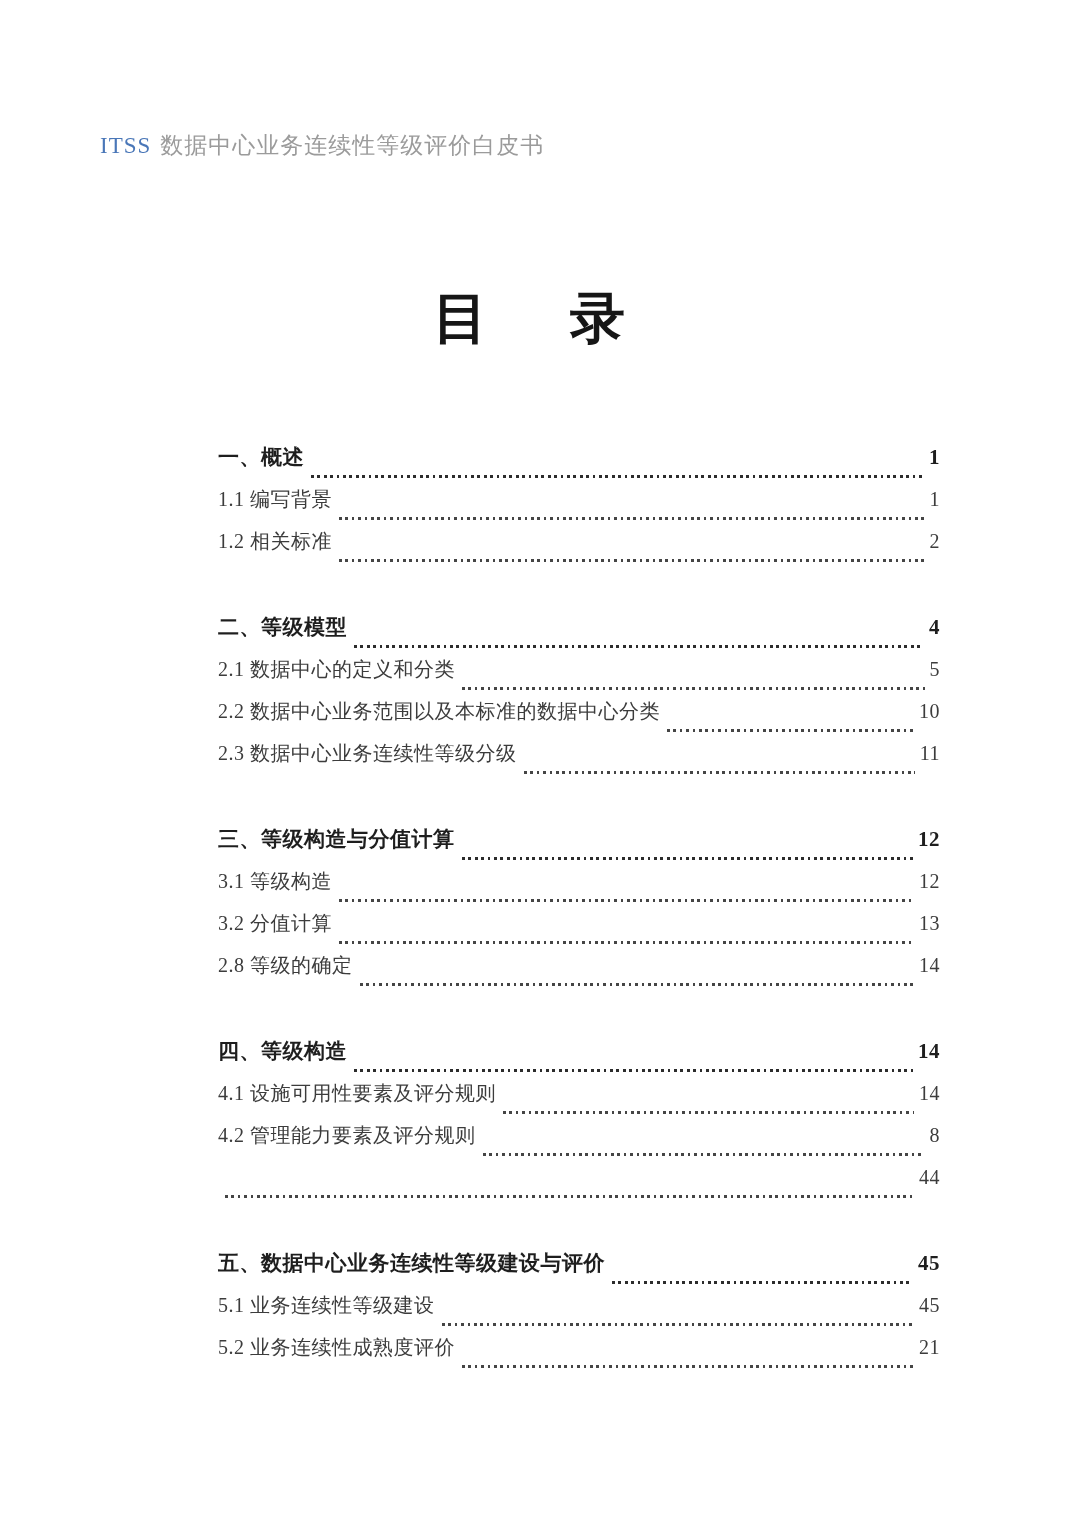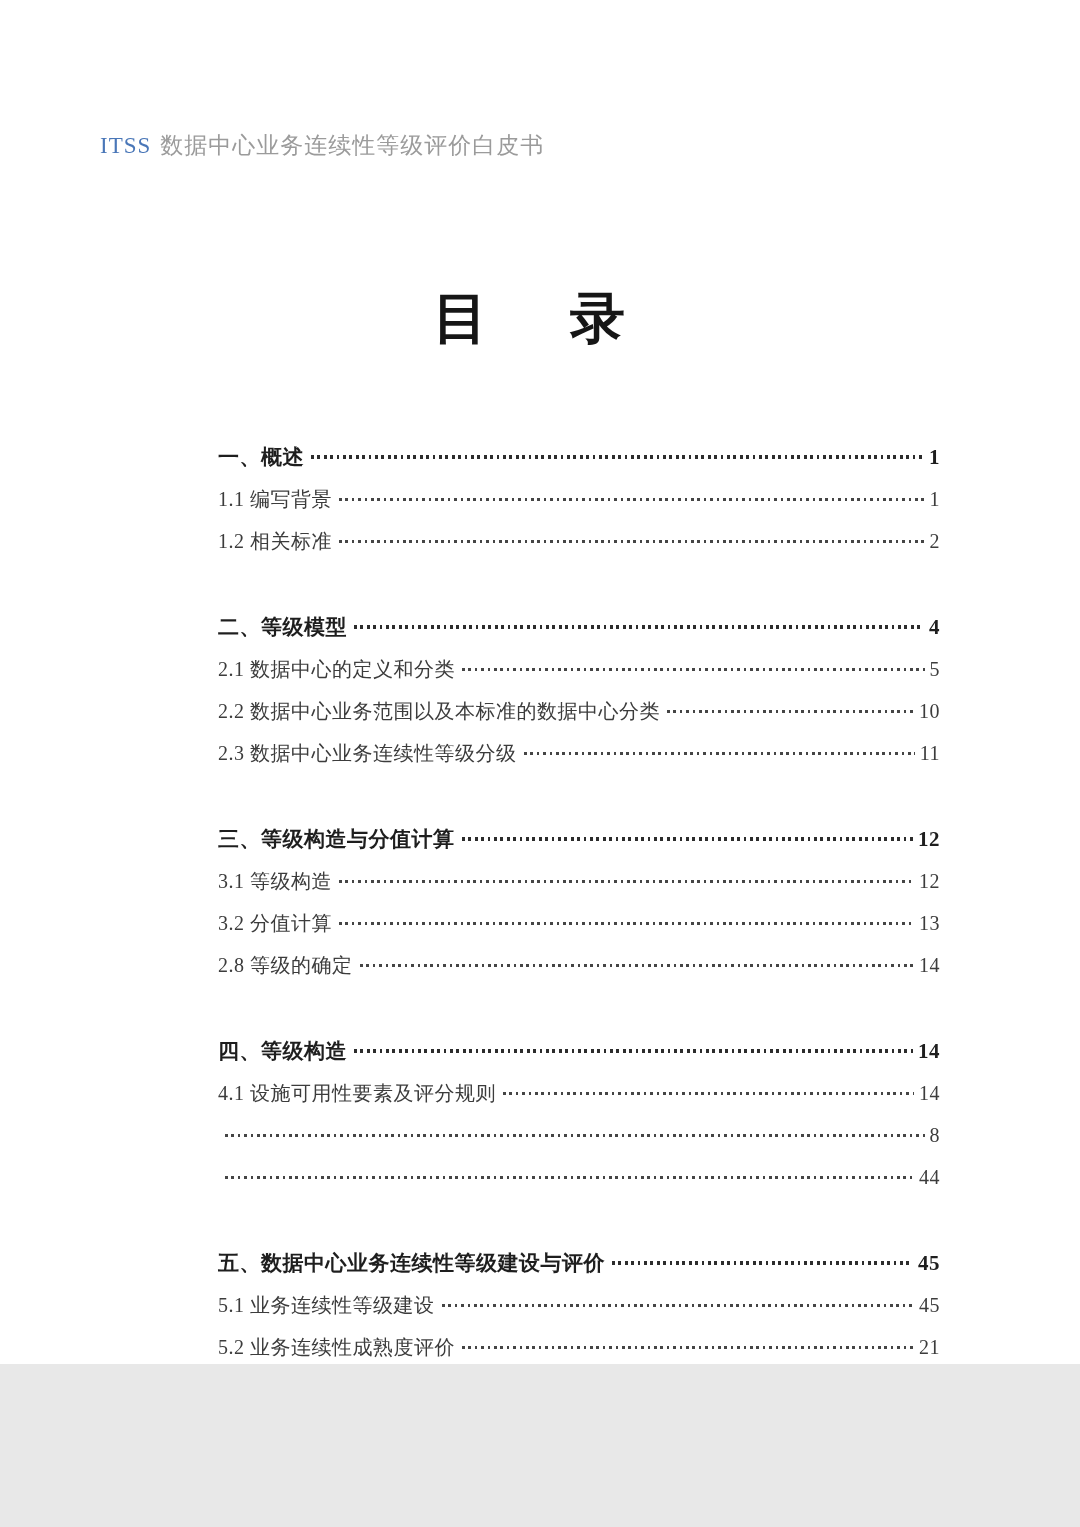--- a/index.html
+++ b/index.html
@@ -1,19 +1,19 @@
 <!DOCTYPE html>
 <html><head>
 <meta charset="utf-8">
 <style>
   html, body { margin: 0; padding: 0; background: #e8e8e8; }
   .page {
     position: relative;
     width: 1080px;
-    height: 1364px;
+    height: 1527px;
     margin: 0 auto;
     background: #ffffff;
     font-family: "Liberation Serif", "DejaVu Serif", serif;
     overflow: hidden;
   }
   .doc-header {
     position: absolute;
     left: 100px;
     top: 130px;
     font-size: 23px;
@@ -40,21 +40,21 @@
     transform: translateX(-11px);
   }
   .toc {
     position: absolute;
     left: 218px;
     right: 140px;
     top: 436px;
   }
   .toc-row {
     display: flex;
-    align-items: center;
+    align-items: flex-end;
     height: 42px;
     line-height: 42px;
     font-size: 20px;
     color: #3c3c3c;
     cursor: pointer;
   }
   .toc-row .lbl {
     white-space: nowrap;
     letter-spacing: 0.5px;
   }
@@ -160,20 +160,21 @@
       <span class="lbl">四、等级构造</span>
       <span class="leader"></span>
       <span class="pg">14</span>
     </div>
     <div class="toc-row">
       <span class="lbl">4.1 设施可用性要素及评分规则</span>
       <span class="leader"></span>
       <span class="pg">14</span>
     </div>
     <div class="toc-row">
+      <span class="lbl">4.2 管理能力要素及评分规则</span>
       <span class="leader"></span>
       <span class="pg">8</span>
     </div>
     <div class="toc-row">
       <span class="leader"></span>
       <span class="pg">44</span>
     </div>
 
     <div class="toc-row section">
       <span class="lbl">五、数据中心业务连续性等级建设与评价</span>

